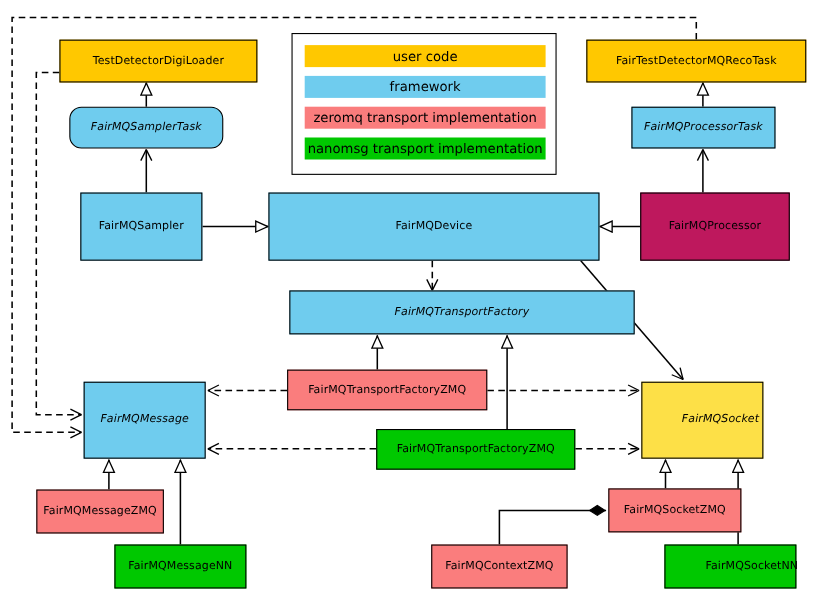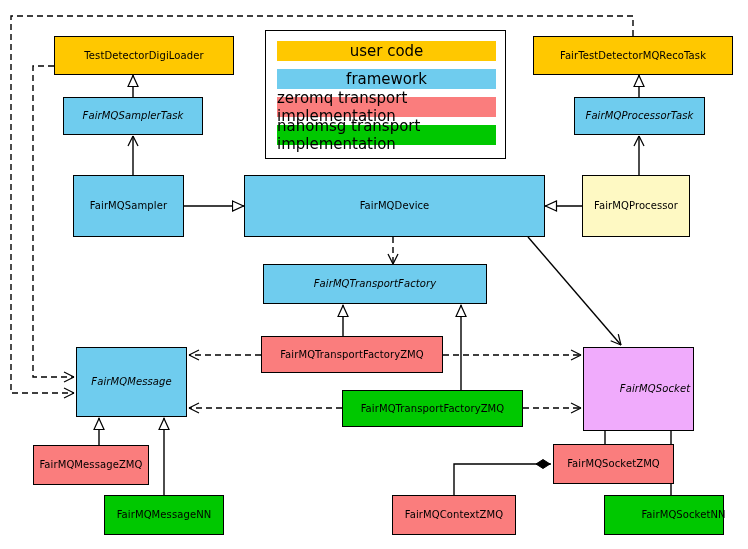--- a/index.html
+++ b/index.html
@@ -29,21 +29,21 @@
     border:1.5px solid #000000;
     background:#ffffff;
     z-index:6;
   }
   .legend-row{
     position:absolute;
     box-sizing:border-box;
     display:flex;
     align-items:center;
     justify-content:center;
-    font-size:15px;
+    font-size:12px;
     font-weight:normal;
     color:#000000;
     font-family:"DejaVu Sans", sans-serif;
   }
   #edges{position:absolute;left:0;top:0;width:748px;height:549px;z-index:2;pointer-events:none;}
 </style>
 </head>
 <body>
 
 <div id="canvas">
@@ -111,48 +111,48 @@
 
     </g>
   </svg>
 
   <div class="node" style="left: 54px; top: 36px; width: 180px; height: 39px; background: rgb(255, 200, 0);">
       <span>TestDetectorDigiLoader</span>
     </div>
   <div class="node" style="left: 533px; top: 36px; width: 200px; height: 39px; background: rgb(255, 200, 0);">
       <span>FairTestDetectorMQRecoTask</span>
     </div>
-  <div class="node abstract" style="left: 63px; top: 97px; width: 140px; height: 38px; background: rgb(111, 204, 238);">
+  <div class="node abstract" style="left: 63px; top: 97px; width: 140px; height: 38px; background: rgb(111, 204, 238); border-radius: 11px;">
       <span>FairMQSamplerTask</span>
     </div>
   <div class="node abstract" style="left: 574px; top: 97px; width: 131px; height: 38px; background: rgb(111, 204, 238);">
       <span>FairMQProcessorTask</span>
     </div>
   <div class="node" style="left: 73px; top: 175px; width: 111px; height: 62px; background: rgb(111, 204, 238);">
       <span>FairMQSampler</span>
     </div>
   <div class="node" style="left: 244px; top: 175px; width: 301px; height: 62px; background: rgb(111, 204, 238);">
       <span>FairMQDevice</span>
     </div>
-  <div class="node" style="left: 582px; top: 175px; width: 108px; height: 62px; background: #fef9c3;">
+  <div class="node" style="left: 582px; top: 175px; width: 136px; height: 62px; background: #be185d;">
       <span>FairMQProcessor</span>
     </div>
-  <div class="node abstract" style="left: 263px; top: 264px; width: 224px; height: 40px; background: rgb(111, 204, 238); text-align: center;">
+  <div class="node abstract" style="left: 263px; top: 264px; width: 314px; height: 40px; background: rgb(111, 204, 238); text-align: center;">
       <span>FairMQTransportFactory</span>
     </div>
   <div class="node" style="left: 261px; top: 336px; width: 182px; height: 37px; background: rgb(250, 125, 125);">
       <span>FairMQTransportFactoryZMQ</span>
     </div>
   <div class="node" style="left: 342px; top: 390px; width: 181px; height: 37px; background: rgb(0, 200, 0);">
       <span>FairMQTransportFactoryZMQ</span>
     </div>
   <div class="node abstract" style="left: 76px; top: 347px; width: 111px; height: 70px; background: rgb(111, 204, 238);">
       <span>FairMQMessage</span>
     </div>
-  <div class="node abstract" style="left: 583px; top: 347px; width: 111px; height: 84px; background: #f0abfc; padding-left: 36px;">
+  <div class="node abstract" style="left: 583px; top: 347px; width: 111px; height: 70px; background: #fde047; padding-left: 36px;">
       <span>FairMQSocket</span>
     </div>
   <div class="node" style="left: 33px; top: 445px; width: 116px; height: 40px; background: rgb(250, 125, 125);">
       <span>FairMQMessageZMQ</span>
     </div>
   <div class="node" style="left: 553px; top: 444px; width: 121px; height: 40px; background: rgb(250, 125, 125);">
       <span>FairMQSocketZMQ</span>
     </div>
   <div class="node" style="left: 104px; top: 495px; width: 120px; height: 40px; background: rgb(0, 200, 0);">
       <span>FairMQMessageNN</span>

